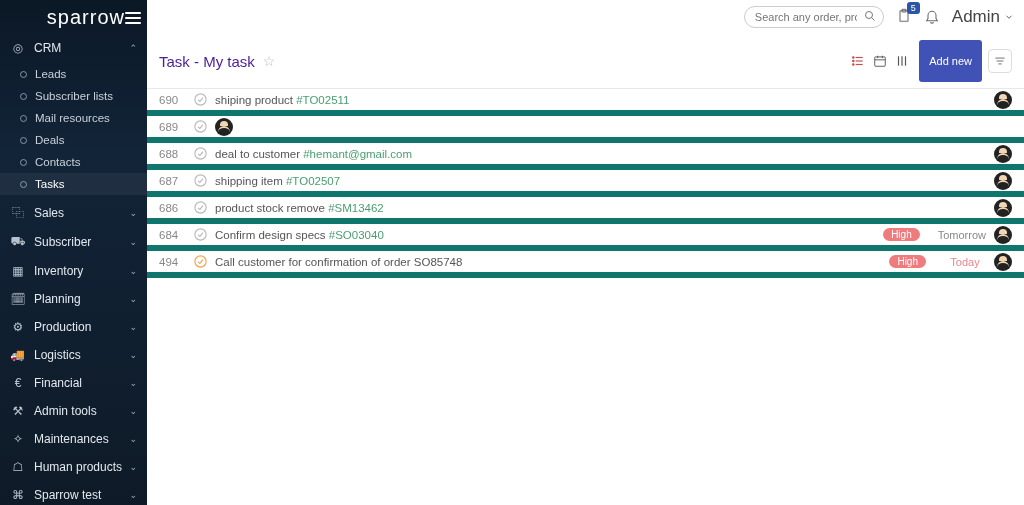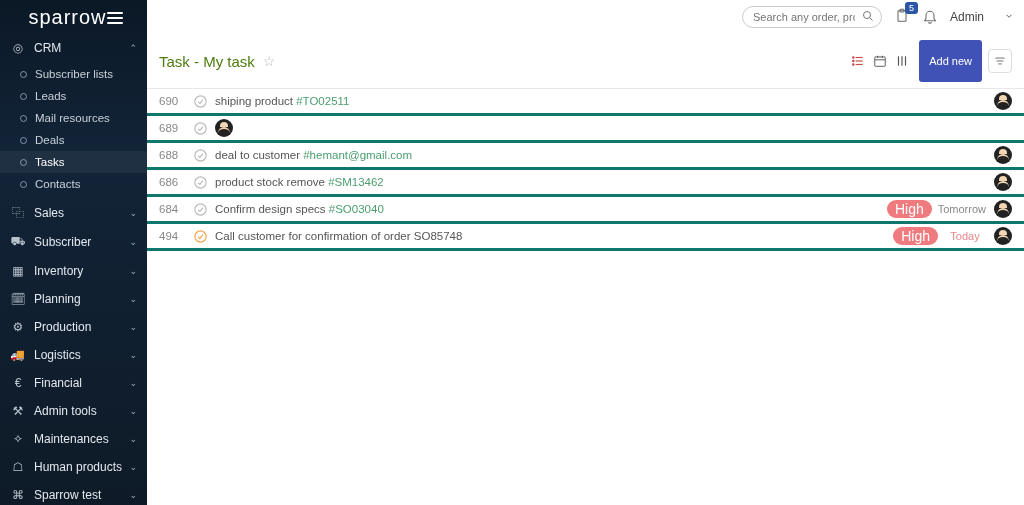--- a/index.html
+++ b/index.html
@@ -1,20 +1,20 @@
 <!DOCTYPE html>
 <html><head>
 <meta charset="utf-8">
 <style>
 *{box-sizing:border-box;margin:0;padding:0;font-family:Helvetica,Arial,sans-serif}
 html,body{height:100%}
 body{display:flex;font-size:12px;color:#333;background:#fff;width:1024px;height:505px;overflow:hidden}
 
 .sidebar{width:147px;height:100%;background:linear-gradient(180deg,#0b1826 0%,#122438 30%,#0e1a27 100%);color:#cdd5dd;position:relative;flex:0 0 147px}
-.sb-top{display:flex;align-items:center;justify-content:center;padding:6px 6px 6px 10px}
+.sb-top{display:flex;align-items:center;justify-content:flex-end;padding:6px 6px 6px 10px}
 .brand{font-size:20px;letter-spacing:1px;color:#fff;font-weight:300}
 .hamburger{display:flex;flex-direction:column;gap:3px;cursor:pointer}
 .hamburger span{width:16px;height:2px;background:#fff;border-radius:1px;display:block}
 .sb-scroll{overflow-y:auto;height:calc(100% - 34px)}
 .sb-section{display:flex;align-items:center;padding:6px 10px;cursor:pointer;font-size:12px;color:#e3e8ee}
 .sb-section .icon{width:16px;text-align:center;margin-right:8px;font-size:12px;color:#b8c2cc}
 .sb-section .chev{margin-left:auto;font-size:9px;color:#9fb0c0}
 .sb-sub{padding:2px 0 2px 0}
 .sb-sub-item{display:flex;align-items:center;padding:5px 10px 5px 20px;font-size:11.5px;color:#c9d1d9;cursor:pointer;position:relative}
 .sb-sub-item::before{content:"";width:5px;height:5px;border:1px solid #9cb0c4;border-radius:50%;margin-right:8px;opacity:.8}
@@ -22,40 +22,40 @@
 .sb-section.margin-top{margin-top:2px}
 
 .main{flex:1;display:flex;flex-direction:column;height:100%;overflow:hidden}
 .topbar{display:flex;align-items:center;height:34px;padding:0 10px;gap:12px}
 .topbar-spacer{flex:1}
 .search{position:relative}
 .search input{width:140px;height:22px;border:1px solid #ccc;border-radius:11px;padding:0 26px 0 10px;font-size:11px;color:#666}
 .search .mag{position:absolute;right:8px;top:4px;font-size:12px;color:#777}
 .ico-btn{position:relative;cursor:pointer;color:#6b6b6b}
 .badge{position:absolute;top:-6px;right:-8px;background:#2b56a6;color:#fff;font-size:9px;padding:1px 4px;border-radius:3px}
-.user{display:flex;align-items:flex-start;gap:20px;color:#444;font-size:12px;cursor:pointer}
+.user{display:flex;align-items:flex-start;gap:4px;color:#444;font-size:17px;cursor:pointer}
 
 .page-head{display:flex;align-items:center;padding:6px 12px;border-bottom:1px solid #e8e8e8}
-.page-title{font-size:15px;color:#4d7c0f;font-weight:400}
+.page-title{font-size:15px;color:#4c1d95;font-weight:400}
 .star{margin-left:8px;color:#bbb;font-size:14px;cursor:pointer}
 .head-spacer{flex:1}
 .view-ico{width:14px;height:14px;display:inline-flex;align-items:center;justify-content:center;color:#555;cursor:pointer;margin:0 4px}
 .view-ico.active{color:#c94b4b}
 .btn-primary{background:#4052b5;color:#fff;border:none;border-radius:3px;padding:15px 10px;font-size:11px;cursor:pointer;margin-left:6px}
 .filter-btn{width:24px;height:24px;border:1px solid #ddd;border-radius:4px;display:inline-flex;align-items:center;justify-content:center;margin-left:6px;cursor:pointer;color:#888}
 
 .list{overflow-y:auto}
-.row{display:flex;align-items:center;height:27px;padding:0 12px;border-bottom:3px solid #0f766e;font-size:11.5px;color:#555}
+.row{display:flex;align-items:center;height:27px;padding:0 12px;border-bottom:6px solid #0f766e;font-size:11.5px;color:#555}
 .row .num{width:34px;color:#888}
 .row .chk{width:22px;color:#b9b9b9}
 .row .chk svg{display:block}
 .row.pending .chk{color:#f0a24a}
 .row .txt{flex:1;white-space:nowrap;overflow:hidden;text-overflow:ellipsis}
 .row .txt .link{color:#4a9e6f}
-.row .prio{background:#f07b7e;color:#fff;font-size:14px;padding:1px 8px;border-radius:9px;margin-right:6px}
+.row .prio{background:#f07b7e;color:#fff;font-size:10px;padding:1px 8px;border-radius:9px;margin-right:18px}
 .row .due{color:#888;font-size:11px;margin-right:8px;min-width:42px;text-align:center}
 .row.pending .due{color:#ea868b}
 .row .avatar{width:18px;height:18px;border-radius:50%;background:#222;position:relative;flex:0 0 18px}
 .row .avatar::before{content:"";position:absolute;top:3px;left:5px;width:8px;height:5px;border-radius:4px 4px 0 0;background:#f2d6b3}
 .row .avatar::after{content:"";position:absolute;bottom:2px;left:3px;width:12px;height:6px;border-radius:6px 6px 0 0;background:#222;border-top:2px solid #f2d6b3}
 </style>
 </head>
 <body>
 
 <aside class="sidebar">
@@ -68,36 +68,36 @@
       </div>
   </div>
   <div class="sb-scroll" id="sb-scroll">
       <div class="sb-section">
         <span class="icon">◎</span>
         <span>CRM</span>
         <span class="chev">⌃</span>
       </div>
       <div class="sb-sub">
         <div class="sb-sub-item">
+          <span>Leads</span>
+        </div>
+        <div class="sb-sub-item">
           <span>Subscriber lists</span>
         </div>
         <div class="sb-sub-item">
-          <span>Leads</span>
-        </div>
-        <div class="sb-sub-item">
           <span>Mail resources</span>
         </div>
         <div class="sb-sub-item">
           <span>Deals</span>
+        </div>
+        <div class="sb-sub-item">
+          <span>Contacts</span>
         </div>
         <div class="sb-sub-item active">
           <span>Tasks</span>
-        </div>
-        <div class="sb-sub-item">
-          <span>Contacts</span>
         </div>
       </div>
       <div class="sb-section margin-top">
         <span class="icon">⿻</span>
         <span>Sales</span>
         <span class="chev">⌄</span>
       </div>
       <div class="sb-section margin-top">
         <span class="icon">⛟</span>
         <span>Subscriber</span>
@@ -253,20 +253,31 @@
         <span class="chk">
           <svg width="15" height="15" viewBox="0 0 24 24" fill="none" stroke="currentColor" stroke-width="1.8">
             <circle cx="12" cy="12" r="9"></circle>
             <polyline points="8 12.5 11 15 16 9"></polyline>
           </svg>
         </span>
         <span class="txt">deal to customer <span class="link">#hemant@gmail.com</span></span>
         <span class="avatar"></span>
       </div>
       <div class="row">
+        <span class="num">687</span>
+        <span class="chk">
+          <svg width="15" height="15" viewBox="0 0 24 24" fill="none" stroke="currentColor" stroke-width="1.8">
+            <circle cx="12" cy="12" r="9"></circle>
+            <polyline points="8 12.5 11 15 16 9"></polyline>
+          </svg>
+        </span>
+        <span class="txt">shipping item <span class="link">#TO02507</span></span>
+        <span class="avatar"></span>
+      </div>
+      <div class="row">
         <span class="num">686</span>
         <span class="chk">
           <svg width="15" height="15" viewBox="0 0 24 24" fill="none" stroke="currentColor" stroke-width="1.8">
             <circle cx="12" cy="12" r="9"></circle>
             <polyline points="8 12.5 11 15 16 9"></polyline>
           </svg>
         </span>
         <span class="txt">product stock remove <span class="link">#SM13462</span></span>
         <span class="avatar"></span>
       </div>

